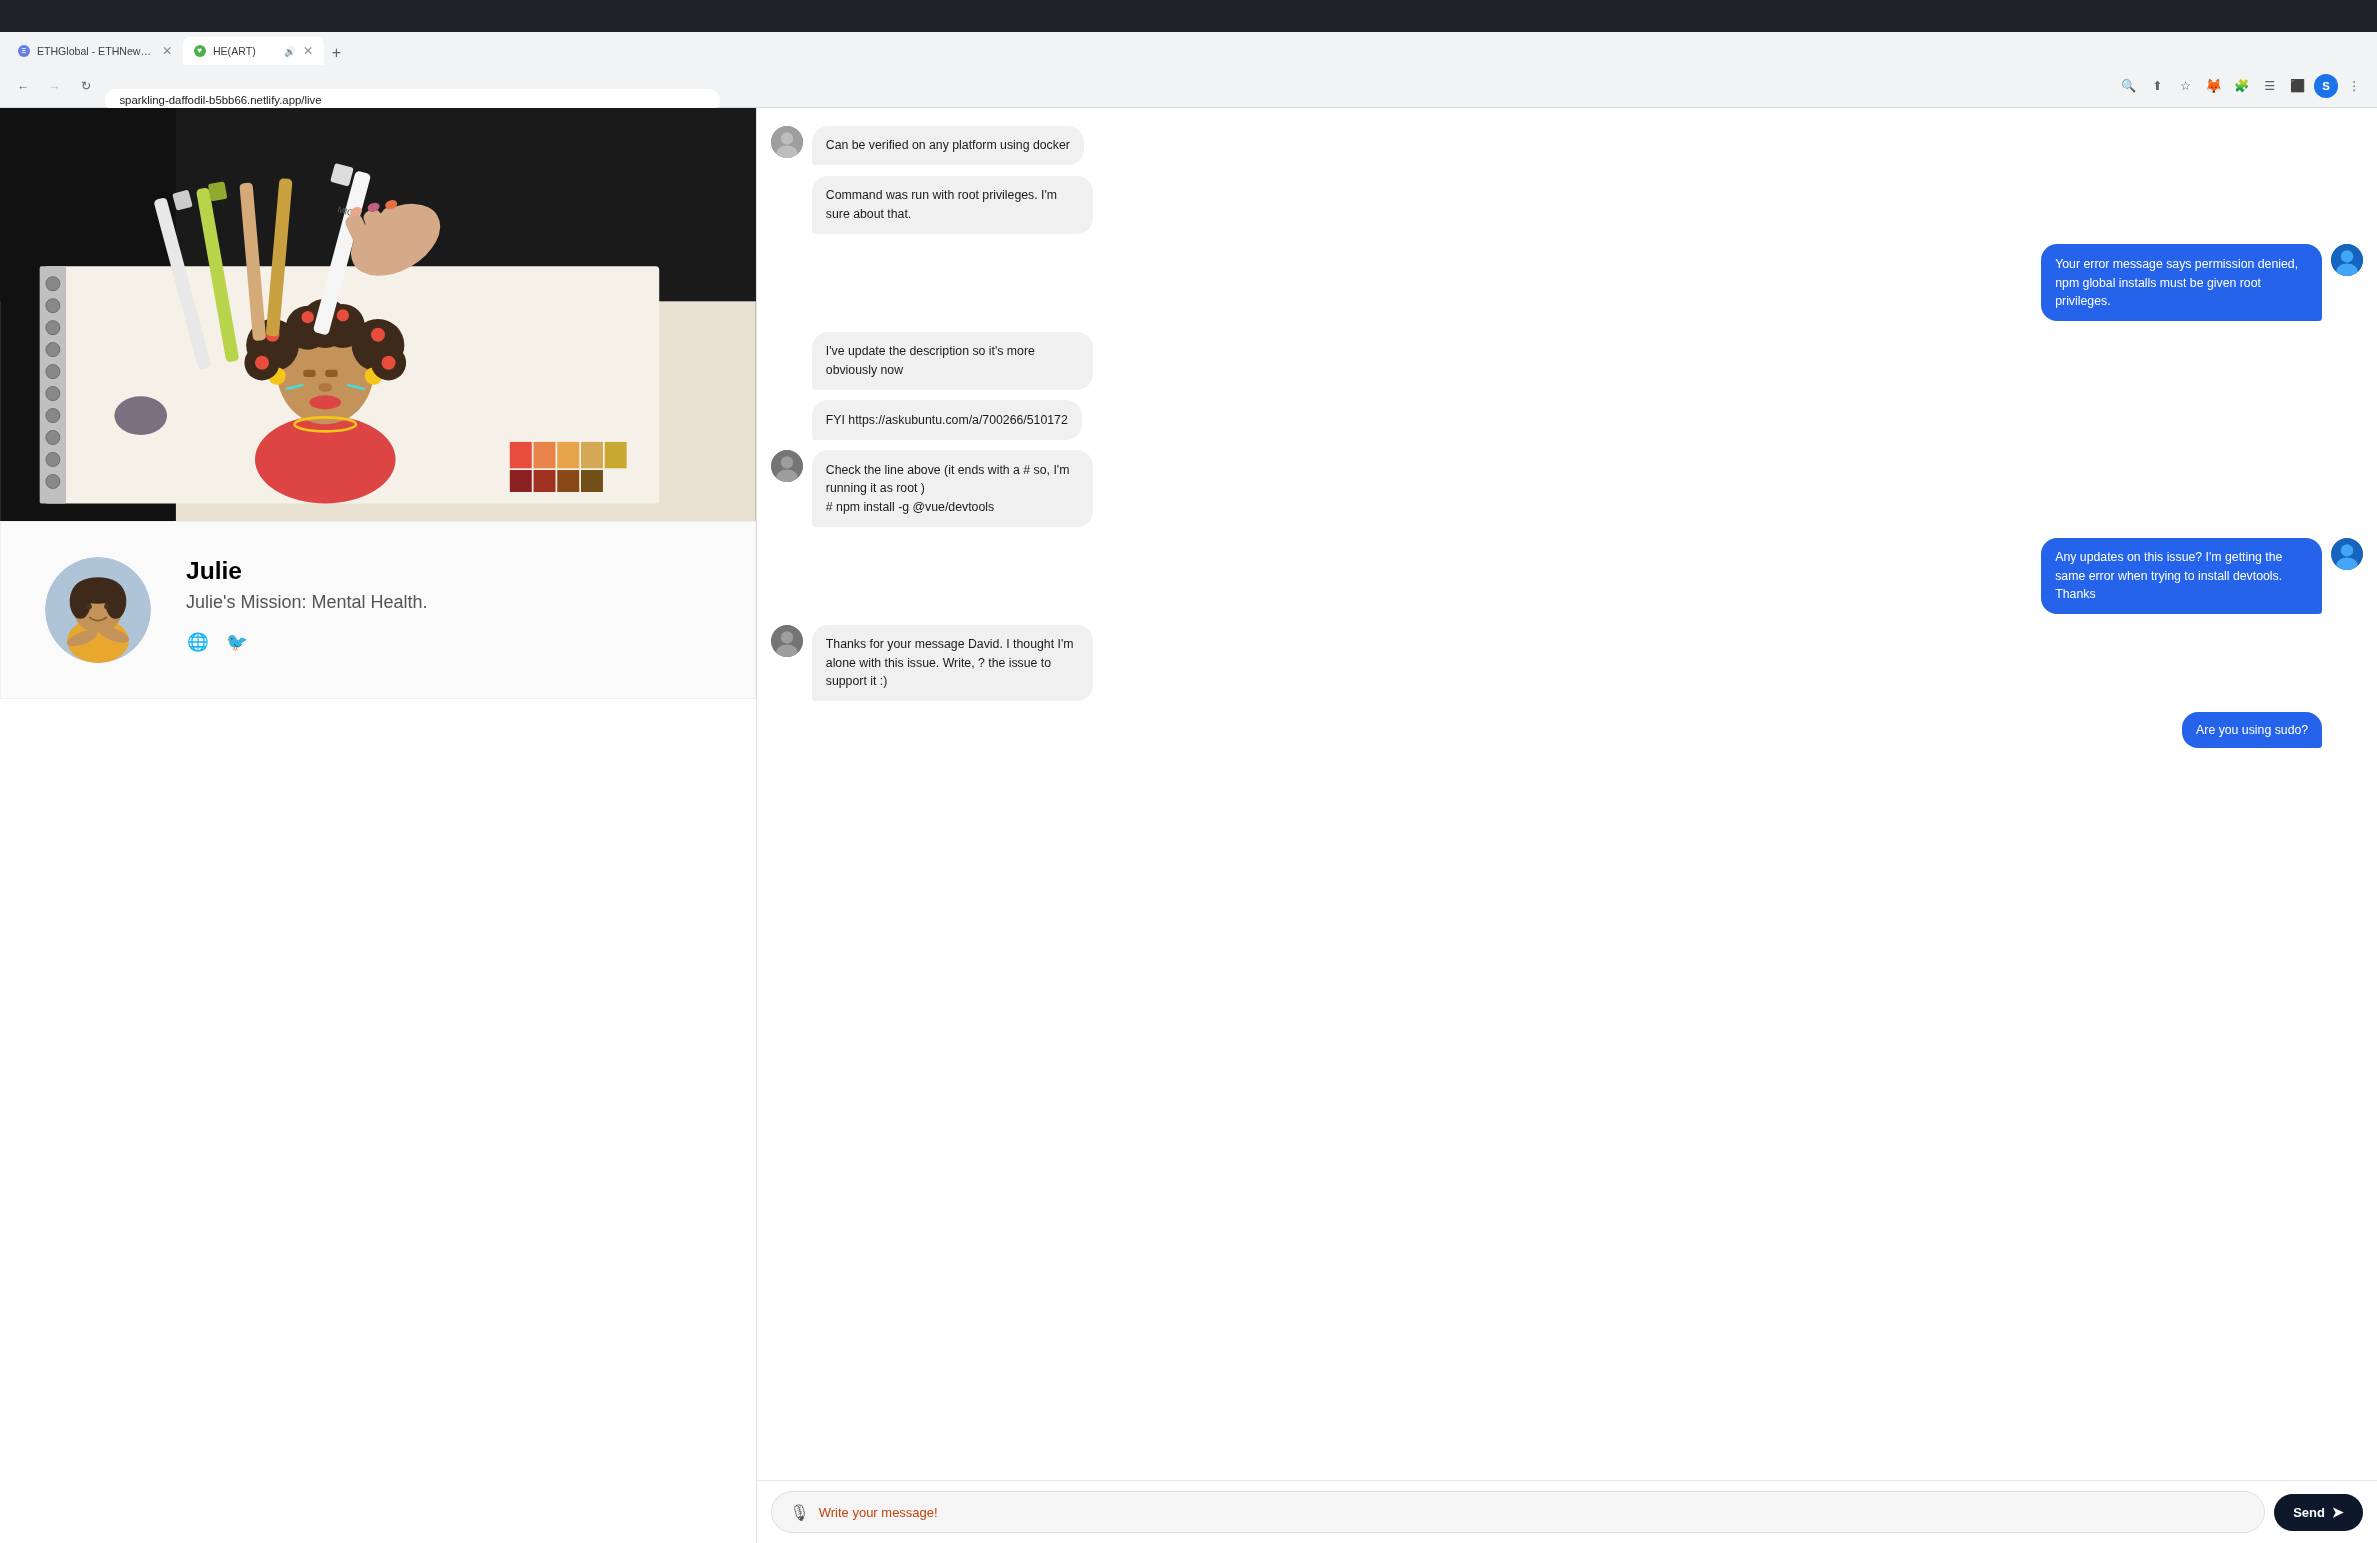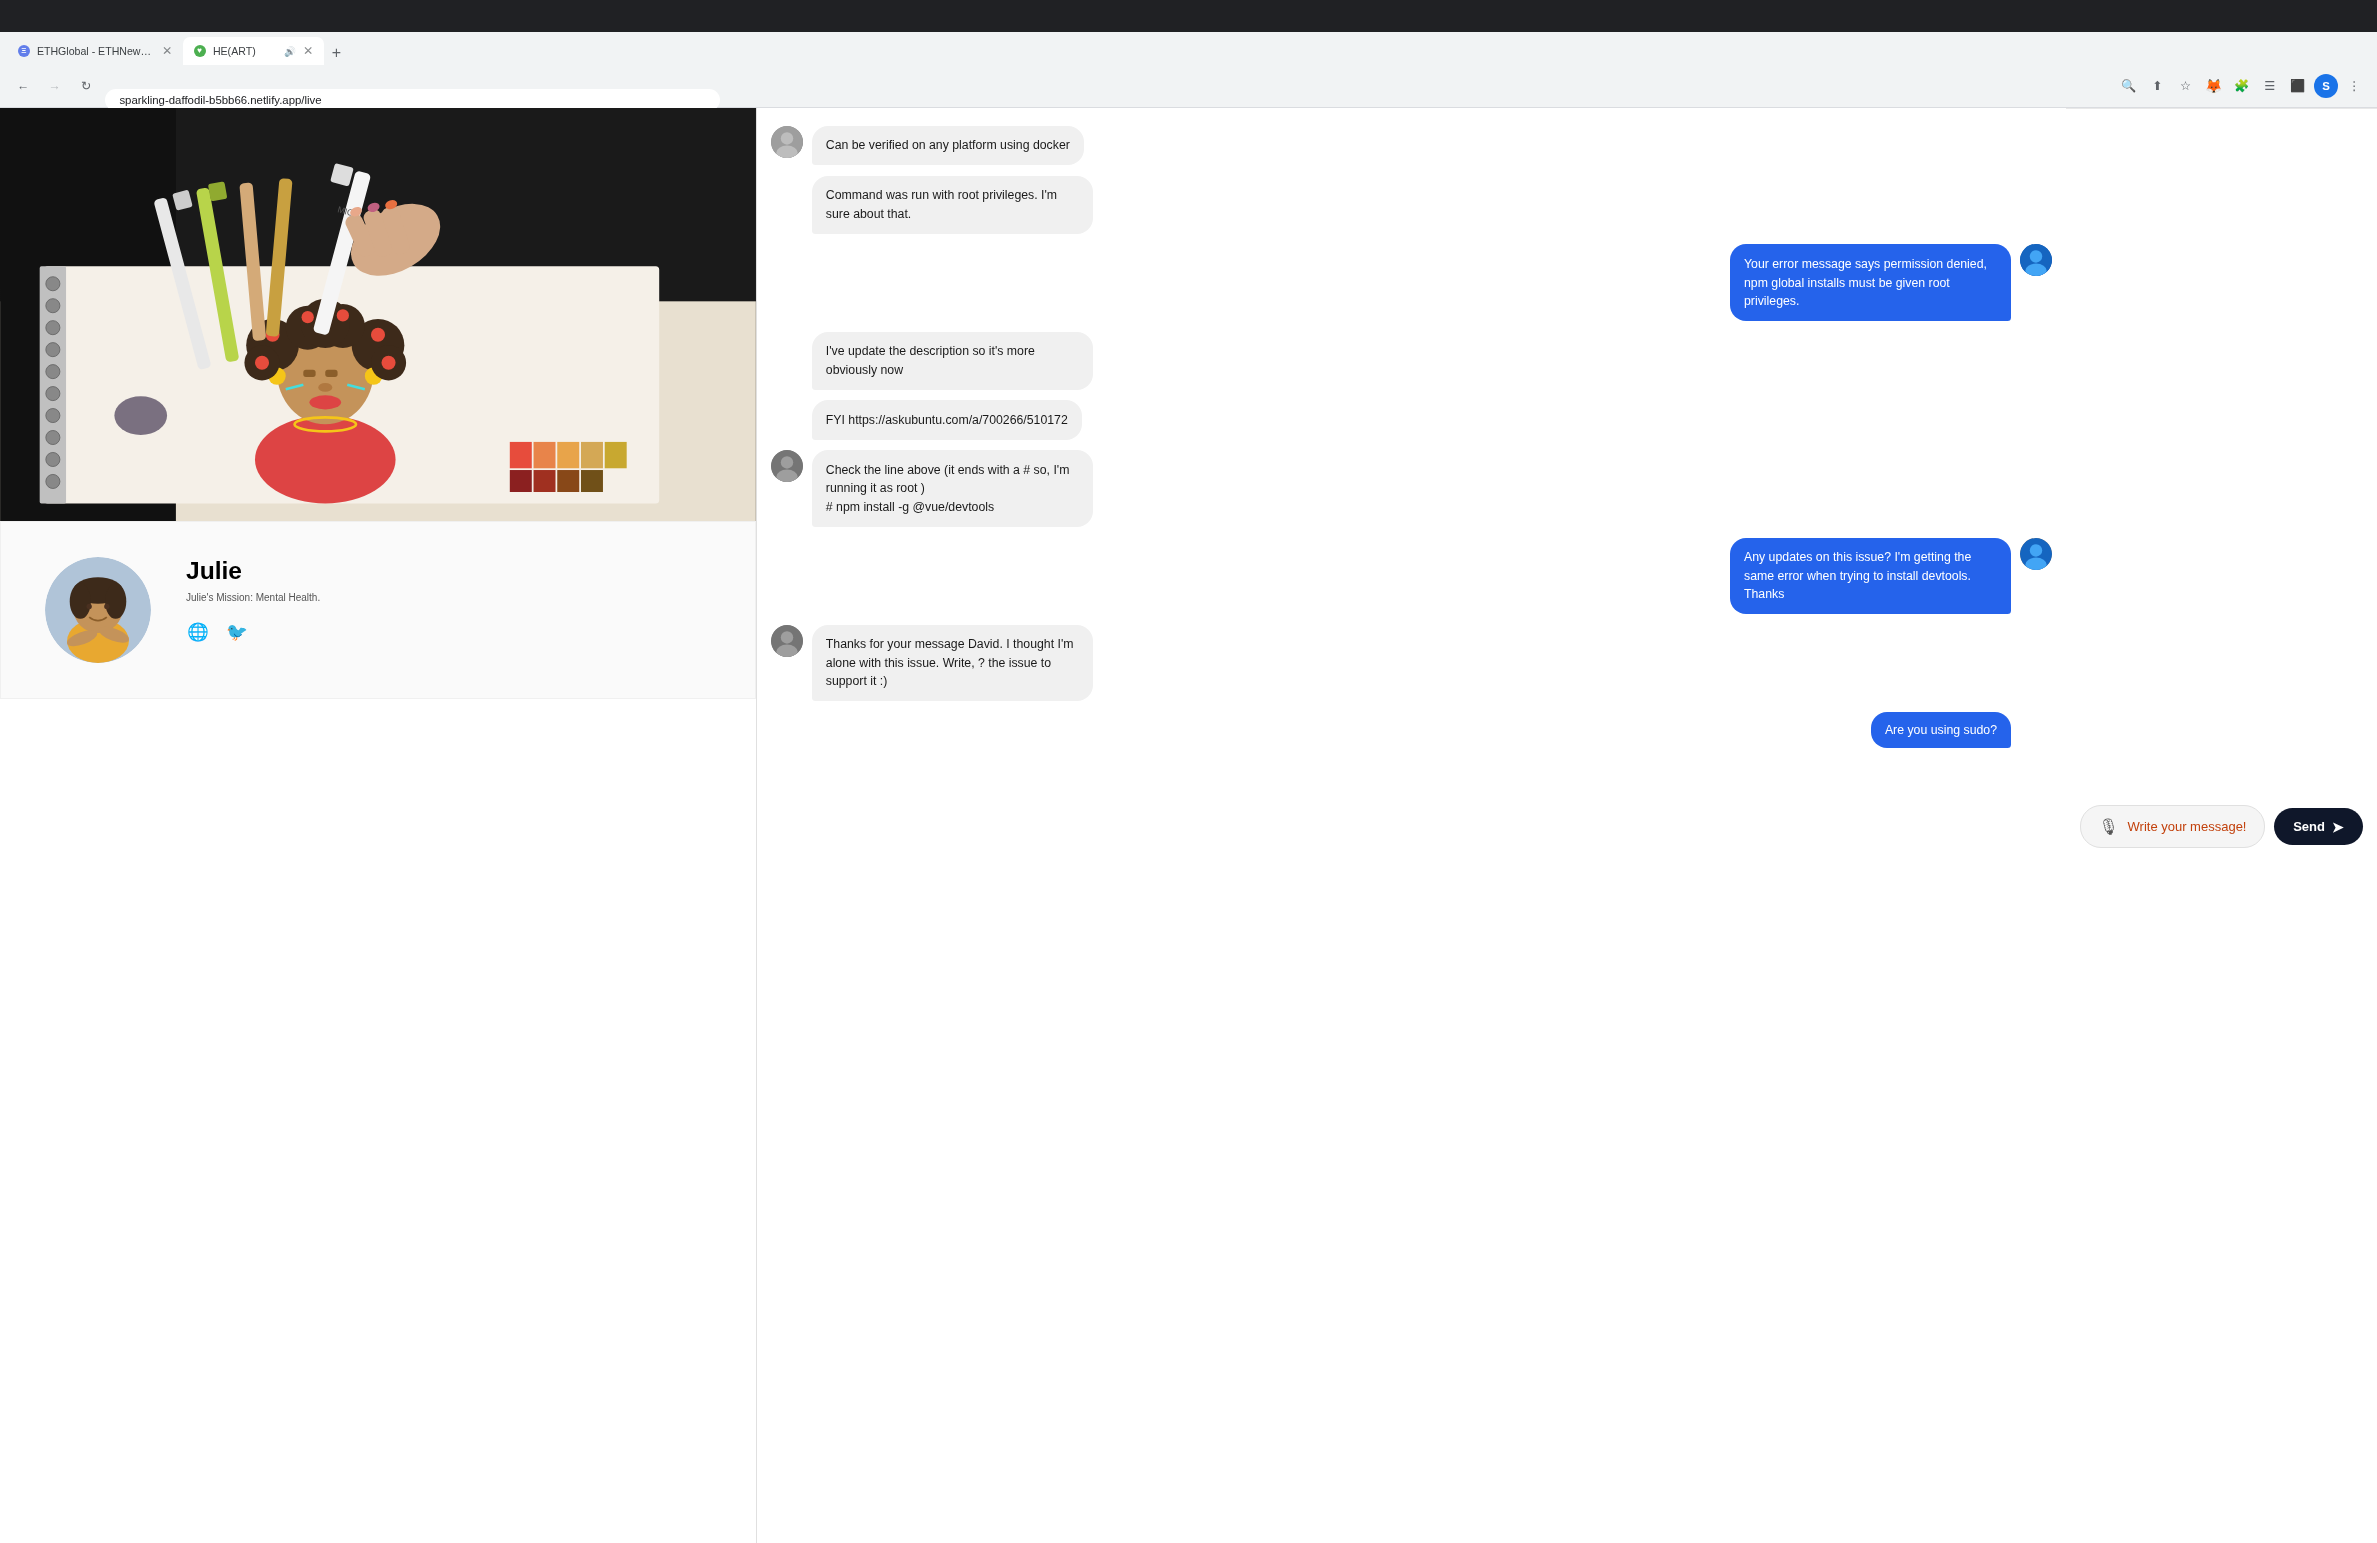--- a/index.html
+++ b/index.html
@@ -30,26 +30,26 @@
     .left-panel { flex: 0 0 756px; overflow-y: auto; background: #fff; }
     .artwork-placeholder { width: 100%; height: 413px; background: linear-gradient(135deg, #1a1a1a 0%, #2d2d2d 40%, #3a3a3a 100%); position: relative; overflow: hidden; }
 
     
     .artwork-scene { width: 100%; height: 100%; }
 
     .author-section { padding: 35px 44px; display: flex; align-items: flex-start; gap: 35px; border: 0.9px solid #f0f0f0; margin: 0; background: #fafafa; }
     .author-avatar { width: 106px; height: 106px; border-radius: 50%; overflow: hidden; flex-shrink: 0; }
     .author-info { flex: 1; }
     .author-name { font-size: 24.6px; font-weight: 700; color: #000000; margin-bottom: 7px; }
-    .author-mission { font-size: 10px; color: #555; margin-bottom: 17.6px; }
+    .author-mission { font-size: 18px; color: #555; margin-bottom: 17.6px; }
     .social-icons { display: flex; gap: 14px; }
     .social-icon { width: 24.6px; height: 24.6px; display: flex; align-items: center; justify-content: center; color: #333; font-size: 17.6px; cursor: pointer; }
 
     
-    .right-panel { flex: 1; display: flex; flex-direction: row; border-left: 0.9px solid #e0e0e0; background: #fff; }
+    .right-panel { flex: 1; display: flex; flex-direction: column; border-left: 0.9px solid #e0e0e0; background: #fff; }
     .chat-messages { flex: 1; overflow-y: auto; padding: 17.6px 14px; display: flex; flex-direction: column; gap: 10.6px; }
 
     .message-row { display: flex; align-items: flex-start; gap: 8.8px; }
     .message-row.right { flex-direction: row-reverse; }
     .message-avatar { width: 32px; height: 32px; border-radius: 50%; flex-shrink: 0; background: #888; overflow: hidden; }
 
     .bubble { max-width: 281px; padding: 10.6px 14px; border-radius: 16px; font-size: 12.3px; line-height: 1.5; }
     .bubble.gray { background: #f0f0f0; color: #1a1a1a; border-radius: 16px 16px 16px 3.5px; }
     .bubble.blue { background: #2563EB; color: #fff; border-radius: 16px 16px 3.5px 16px; }
     .bubble.blue-sm { background: #2563EB; color: #fff; border-radius: 16px 16px 3.5px 16px; padding: 8.8px 14px; }

